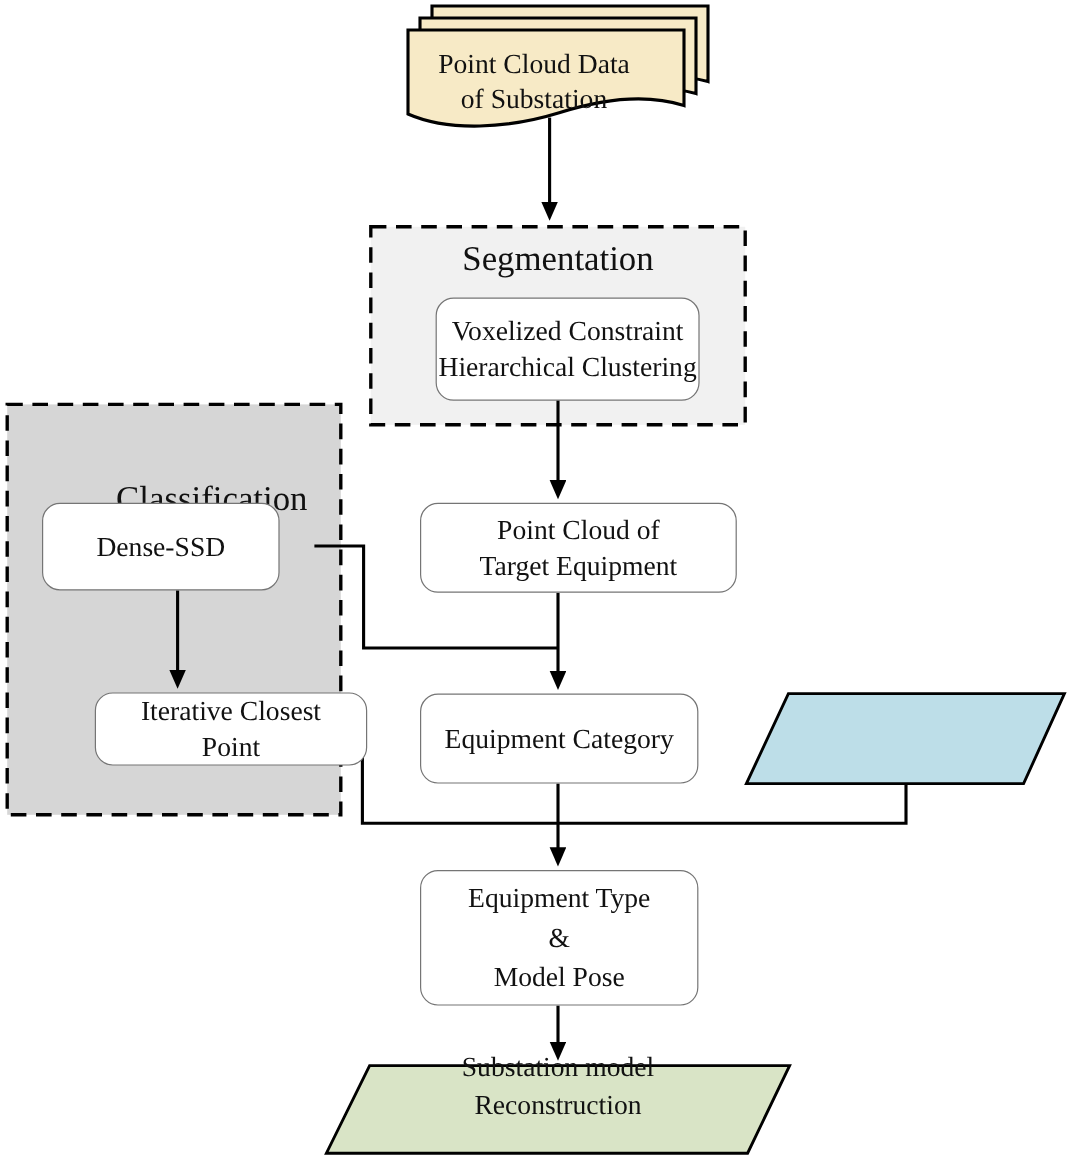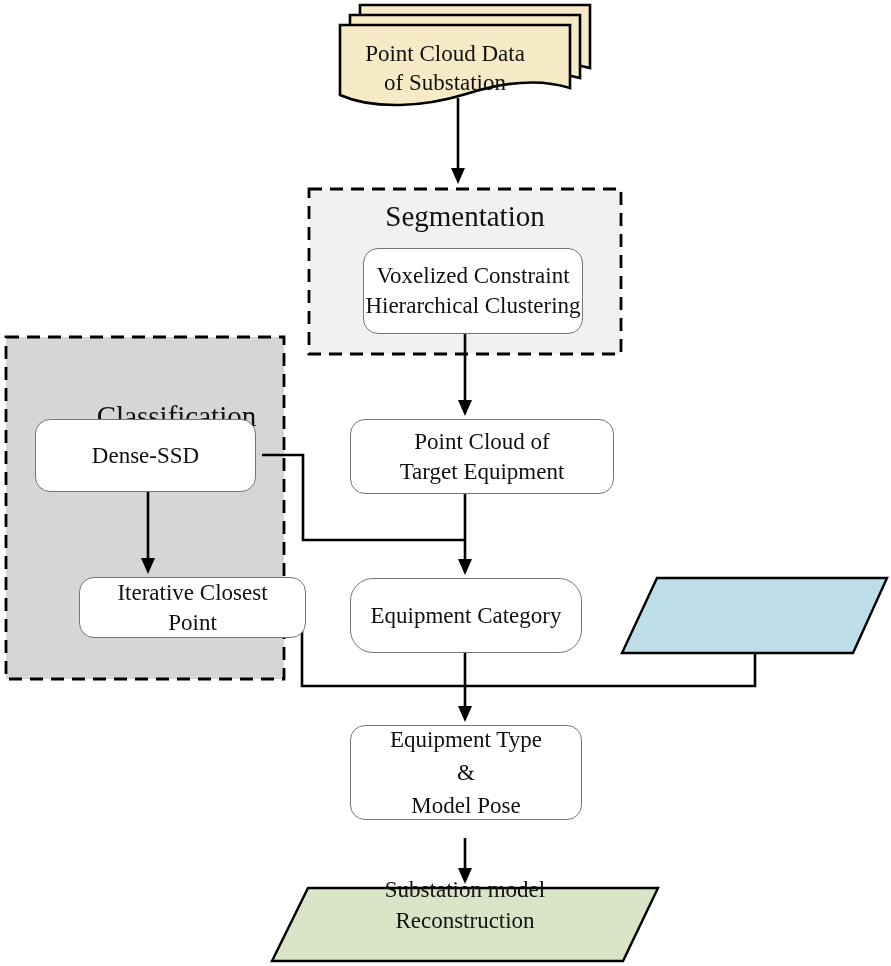--- a/index.html
+++ b/index.html
@@ -108,31 +108,31 @@
   <div class="label" style="left:340px; top:39px; width:210px;">Point Cloud Data
 of Substation</div>
 
   <div class="group-title" style="left:309px; top:200px; width:312px;">Segmentation</div>
 
   <div class="node" style="left:338px; top:248px; width:220px; height:86px;margin-left:25px;">Voxelized Constraint
 Hierarchical Clustering</div>
 
   <div class="group-title" style="left:18px; top:360px; width:317px;margin-top:40px;">Classification</div>
 
-  <div class="node" style="left:35px; top:419px; width:221px; height:73px;">Dense-SSD</div>
+  <div class="node" style="left:35px; top:419px; width:198px; height:73px;">Dense-SSD</div>
 
   <div class="node" style="left:35px; top:577px; width:227px; height:61px;margin-left:44px;">Iterative Closest
 Point</div>
 
   <div class="node" style="left:350px; top:419px; width:264px; height:75px;">Point Cloud of
 Target Equipment</div>
 
-  <div class="node" style="left:350px; top:578px; width:232px; height:75px;border-radius:23px;">Equipment Category</div>
+  <div class="node" style="left:350px; top:578px; width:232px; height:75px;">Equipment Category</div>
 
 
-  <div class="node" style="left:350px; top:725px; width:232px; height:95px; line-height:33px;">Equipment Type
+  <div class="node" style="left:350px; top:725px; width:232px; height:113px; line-height:33px;">Equipment Type
 &amp;
 Model Pose</div>
 
   <div class="label" style="left:315px; top:874px; width:300px; line-height:31px;">Substation model
 Reconstruction</div>
 
 </div>
 
 </body></html>

